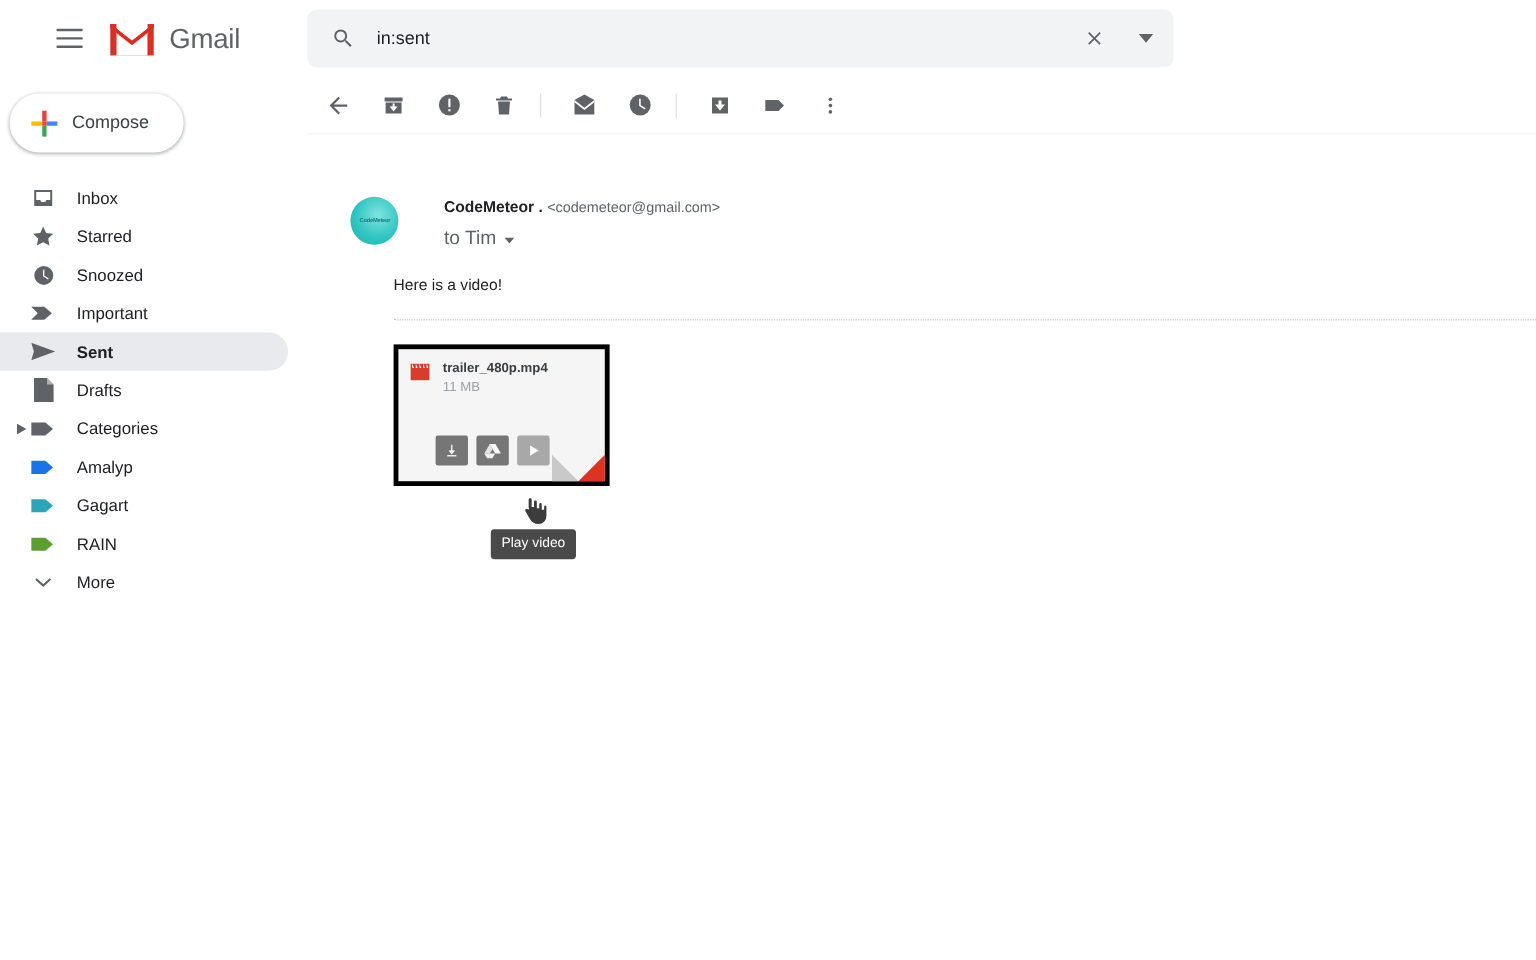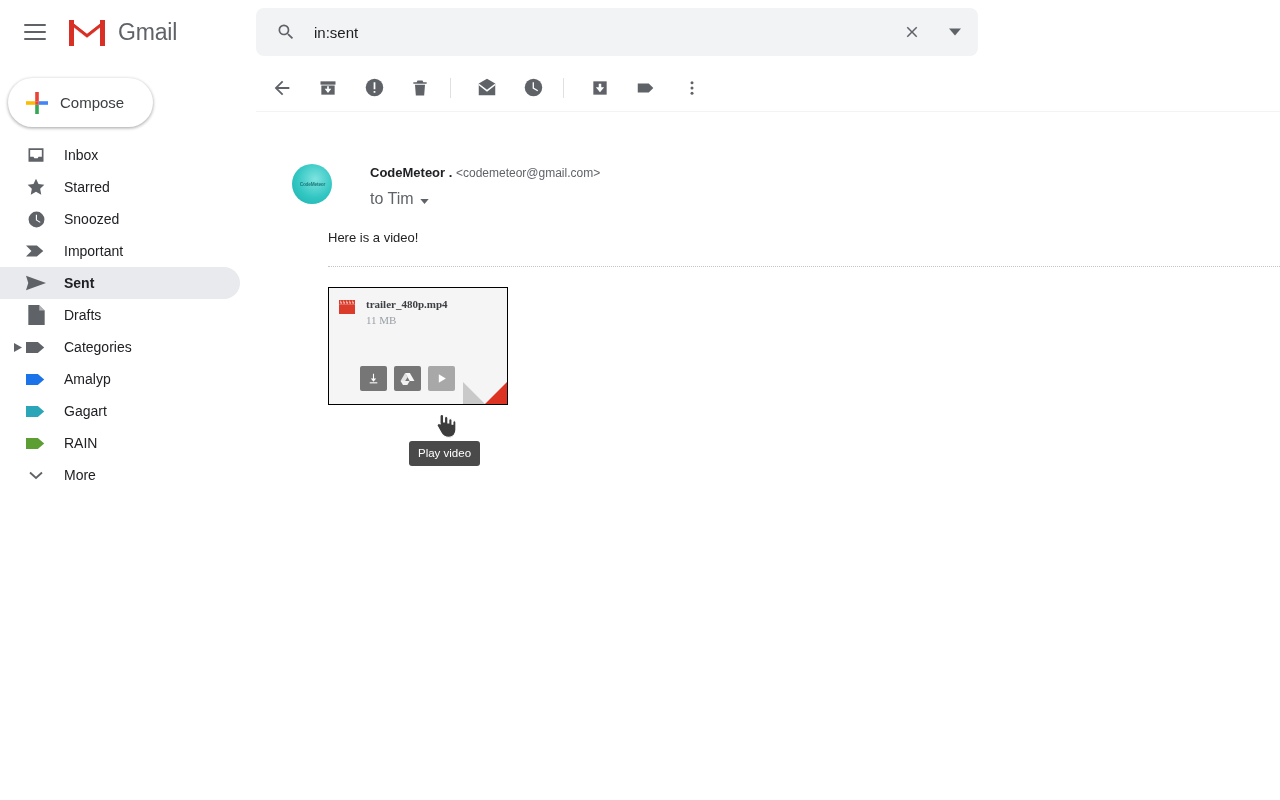--- a/index.html
+++ b/index.html
@@ -11,20 +11,21 @@
     color: #202124;
     overflow: hidden;
   }
 
   
   .topbar {
     position: absolute; top: 0; left: 0;
     width: 1280px; height: 64px;
     display: flex; align-items: center;
     background: #fff;
+    padding-left: 23px;
   }
   .hamburger {
     width: 24px; height: 24px;
     margin-left: 24px;
     display: flex; flex-direction: column; justify-content: center; gap: 5px;
     cursor: pointer;
   }
   .hamburger span { display: block; height: 2px; width: 22px; background: #5f6368; border-radius: 1px; }
 
   .brand { display: flex; align-items: center; margin-left: 18px; }
@@ -59,21 +60,21 @@
     margin: 14px 0 4px 8px;
     width: 145px; height: 49px;
     border-radius: 25px; background: #fff;
     box-shadow: 0 1px 3px rgba(60,64,67,.3), 0 1px 3px 1px rgba(60,64,67,.15);
     display: flex; align-items: center;
     cursor: pointer;
   }
   .compose-label { font-size: 15px; color: #3c4043; margin-left: 12px; }
   .plus-icon { width: 22px; height: 22px; margin-left: 18px; position: relative; }
 
-  .navlist { margin-top: 12px; }
+  .navlist { margin-top: 22px; }
   .navitem {
     height: 32px; display: flex; align-items: center;
     border-radius: 0 16px 16px 0;
     width: 240px; cursor: pointer;
     font-size: 14px; color: #202124;
   }
   .navitem.active { background: #e8eaed; font-weight: bold; }
   .nav-icon { width: 20px; height: 20px; margin-left: 26px; display: flex; align-items: center; justify-content: center; flex-shrink: 0; }
   .nav-label { margin-left: 18px; }
   .nav-expander { position:absolute; left: 12px; width: 12px; height: 12px; display:flex; align-items:center; justify-content:center; }
@@ -115,22 +116,22 @@
 
   .body-text { margin-top: 20px; font-size: 13px; color: #222; line-height: 19px; }
   .body-text p { margin: 0 0 19px 0; }
 
   .divider-dotted { margin-top: 4px; width: 952px; border-top: 1px dotted #c4c4c4; }
 
   
   .attach-wrap { margin-top: 20px; }
   .attach-card {
     width: 180px; height: 118px;
-    background: #f5f5f5; border: 1px solid #000000;
-    position: relative; cursor: pointer; font-family: Liberation Serif, serif;
+    background: #f5f5f5; border: 4px solid #000000;
+    position: relative; cursor: pointer;
   }
   .attach-head { display: flex; padding: 10px 0 0 10px; }
   .film-icon { width: 16px; height: 14px; position: relative; flex-shrink: 0; margin-top: 2px; }
   .attach-meta { margin-left: 11px; }
   .attach-name { font-size: 11px; font-weight: bold; color: #3c4043; }
   .attach-size { font-size: 11px; color: #9aa0a6; margin-top: 4px; }
 
   .attach-actions { position: absolute; left: 31px; bottom: 13px; display: flex; gap: 7px; }
   .act-btn {
     width: 27px; height: 25px; background: #767676;

